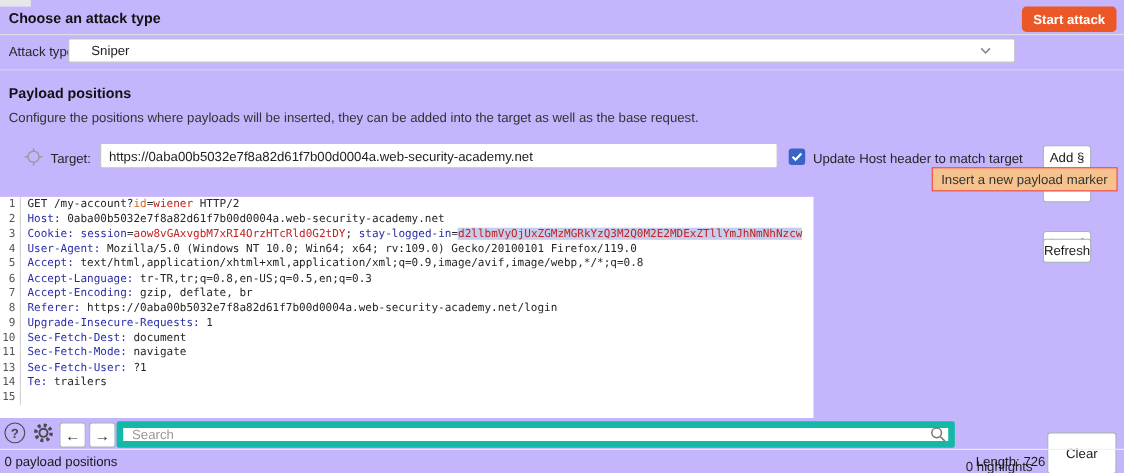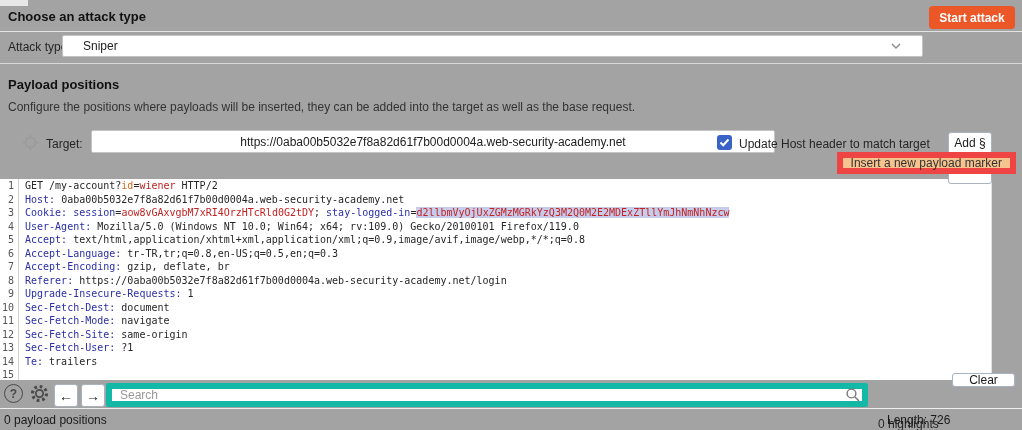--- a/index.html
+++ b/index.html
@@ -1,18 +1,18 @@
 <!DOCTYPE html>
 <html><head>
 <meta charset="utf-8">
 <style>
   * { margin:0; padding:0; box-sizing:border-box; }
   html,body { background:#fafafa; }
   .app{
-    position:relative; width:1022px; height:430px; background:#a3a3a3;
+    position:relative; width:1022px; height:430px; background:#c4b5fd;
     font-family:"Liberation Sans", sans-serif; color:#1a1a1a; overflow:hidden;
   }
   .artifact{ position:absolute; left:0; top:0; width:28px; height:6px; background:#e7e7e7; }
 
   
   .h-heading{ position:absolute; left:8px; font-size:13px; font-weight:bold; color:#111; }
   #heading-attack{ top:9px; }
   .sep{ position:absolute; left:0; width:1022px; height:1px; background:#e2e2e2; }
   #sep1{ top:31px; }
   #sep2{ top:63px; background:#d8d8d8; }
@@ -31,51 +31,51 @@
   }
   .dropdown .chev{ margin-left:auto; display:flex; align-items:center; }
 
   
   #heading-payload{ top:77px; }
   #payload-desc{ left:8px; top:100px; color:#333; }
 
   .target-icon{ position:absolute; left:22px; top:134px; }
   #target-label{ left:46px; top:137px; }
   .target-input{
-    position:absolute; left:91px; top:130px; width:684px; height:23px;
+    position:absolute; left:91px; top:130px; width:616px; height:23px;
     border:1px solid #c4c4c4; border-radius:2px; background:#fff;
-    font-size:12px; color:#222; padding:0 7px; font-family:"Liberation Sans",sans-serif;text-align:center;
+    font-size:12px; color:#222; padding:0 7px; font-family:"Liberation Sans",sans-serif;
   }
   .checkbox{
     position:absolute; left:717px; top:135px; width:15px; height:15px;
     background:#3a63c6; border-radius:3px; display:flex; align-items:center; justify-content:center; cursor:pointer;
   }
   #update-host-label{ left:739px; top:137px; }
 
   
   .btn{
     position:absolute; left:948px; width:44px; height:22px;
     background:#fff; border:1px solid #a9b3bf; border-radius:3px;
     font-size:12px; color:#1a1a1a; font-family:"Liberation Sans",sans-serif;
     display:flex; align-items:center; justify-content:center; cursor:pointer;
   }
   #btn-add{ top:132px; }
   #btn-obscured{ top:160px; height:24px; z-index:1; }
   #btn-auto{ top:189px;margin-top:21px; }
   #btn-refresh{ top:217px; }
   .tooltip{
     position:absolute; right:6px; top:152px; height:22px; z-index:2;
-    background:#f6c28d; border:6px solid #ef4444;
+    background:#f6c28d; border:1px solid #ef4444;
     font-size:12px; color:#333; display:flex; align-items:center; padding:0 8px;
     white-space:nowrap;
   }
 
   
   .editor{
-    position:absolute; left:0; top:179px; width:992px; height:201px;
+    position:absolute; left:0; top:179px; width:740px; height:201px;
     background:#fff; overflow:hidden; border-right:1px solid #e3e3e3;
     font-family:"DejaVu Sans Mono", monospace; font-size:10px; line-height:13.5px;
     cursor:text;
   }
   .code-line{ white-space:pre; }
   .ln{
     display:inline-block; width:19px; text-align:right; padding-right:4px;
     border-right:1px solid #cfcfcf; margin-right:6px; color:#555;
   }
   .seg-name{ color:#2a2fa8; }
@@ -98,21 +98,21 @@
     display:flex; align-items:center; justify-content:center; font-family:"Liberation Sans",sans-serif;
   }
   .search-wrap{ position:absolute; left:106px; top:383px; width:762px; height:24px; }
   .search-input{
     width:100%; height:100%; border:6px solid #14b8a6; border-radius:2px; background:#fff;
     font-size:12px; color:#222; padding:0 26px 0 8px; font-family:"Liberation Sans",sans-serif;
   }
   .search-input::placeholder{ color:#999; }
   .search-glass{ position:absolute; right:7px; top:4px; }
   #highlights-text{ left:878px; top:389px;margin-top:28px; }
-  #btn-clear-bottom{ left:952px; top:373px; width:63px; height:14px; }
+  #btn-clear-bottom{ left:952px; top:393px; width:63px; height:38px; }
 
   
   .statusbar{ position:absolute; left:0; top:408px; width:1022px; height:22px; border-top:1px solid #eeeeee; }
   #status-positions{ left:4px; top:4px; position:absolute; font-size:12px; color:#1a1a1a; }
   #status-length{ left:887px; top:4px; position:absolute; font-size:12px; color:#1a1a1a; }
 </style>
 </head>
 <body>
 
 <div class="app">
@@ -166,21 +166,20 @@
       <div class="code-line"><span class="ln">2</span><span class="seg-name">Host:</span><span class="seg-plain"> 0aba00b5032e7f8a82d61f7b00d0004a.web-security-academy.net</span></div>
       <div class="code-line"><span class="ln">3</span><span class="seg-name">Cookie:</span><span class="seg-plain"> </span><span class="seg-name">session</span><span class="seg-plain">=</span><span class="seg-red">aow8vGAxvgbM7xRI4OrzHTcRld0G2tDY</span><span class="seg-plain">; </span><span class="seg-name">stay-logged-in</span><span class="seg-plain">=</span><span class="seg-hl">d2llbmVyOjUxZGMzMGRkYzQ3M2Q0M2E2MDExZTllYmJhNmNhNzcw</span></div>
       <div class="code-line"><span class="ln">4</span><span class="seg-name">User-Agent:</span><span class="seg-plain"> Mozilla/5.0 (Windows NT 10.0; Win64; x64; rv:109.0) Gecko/20100101 Firefox/119.0</span></div>
       <div class="code-line"><span class="ln">5</span><span class="seg-name">Accept:</span><span class="seg-plain"> text/html,application/xhtml+xml,application/xml;q=0.9,image/avif,image/webp,*/*;q=0.8</span></div>
       <div class="code-line"><span class="ln">6</span><span class="seg-name">Accept-Language:</span><span class="seg-plain"> tr-TR,tr;q=0.8,en-US;q=0.5,en;q=0.3</span></div>
       <div class="code-line"><span class="ln">7</span><span class="seg-name">Accept-Encoding:</span><span class="seg-plain"> gzip, deflate, br</span></div>
       <div class="code-line"><span class="ln">8</span><span class="seg-name">Referer:</span><span class="seg-plain"> https://0aba00b5032e7f8a82d61f7b00d0004a.web-security-academy.net/login</span></div>
       <div class="code-line"><span class="ln">9</span><span class="seg-name">Upgrade-Insecure-Requests:</span><span class="seg-plain"> 1</span></div>
       <div class="code-line"><span class="ln">10</span><span class="seg-name">Sec-Fetch-Dest:</span><span class="seg-plain"> document</span></div>
       <div class="code-line"><span class="ln">11</span><span class="seg-name">Sec-Fetch-Mode:</span><span class="seg-plain"> navigate</span></div>
-      <div class="code-line"><span class="ln">12</span><span class="seg-name">Sec-Fetch-Site:</span><span class="seg-plain"> same-origin</span></div>
       <div class="code-line"><span class="ln">13</span><span class="seg-name">Sec-Fetch-User:</span><span class="seg-plain"> ?1</span></div>
       <div class="code-line"><span class="ln">14</span><span class="seg-name">Te:</span><span class="seg-plain"> trailers</span></div>
       <div class="code-line"><span class="ln">15</span></div>
     </div>
 
   <button class="icon-btn" style="left:4px;">
     <span class="help-circle">?</span>
   </button>
   <button class="icon-btn" style="left:29px; top:383px;">
     <svg width="21" height="21" viewBox="0 0 24 24">

